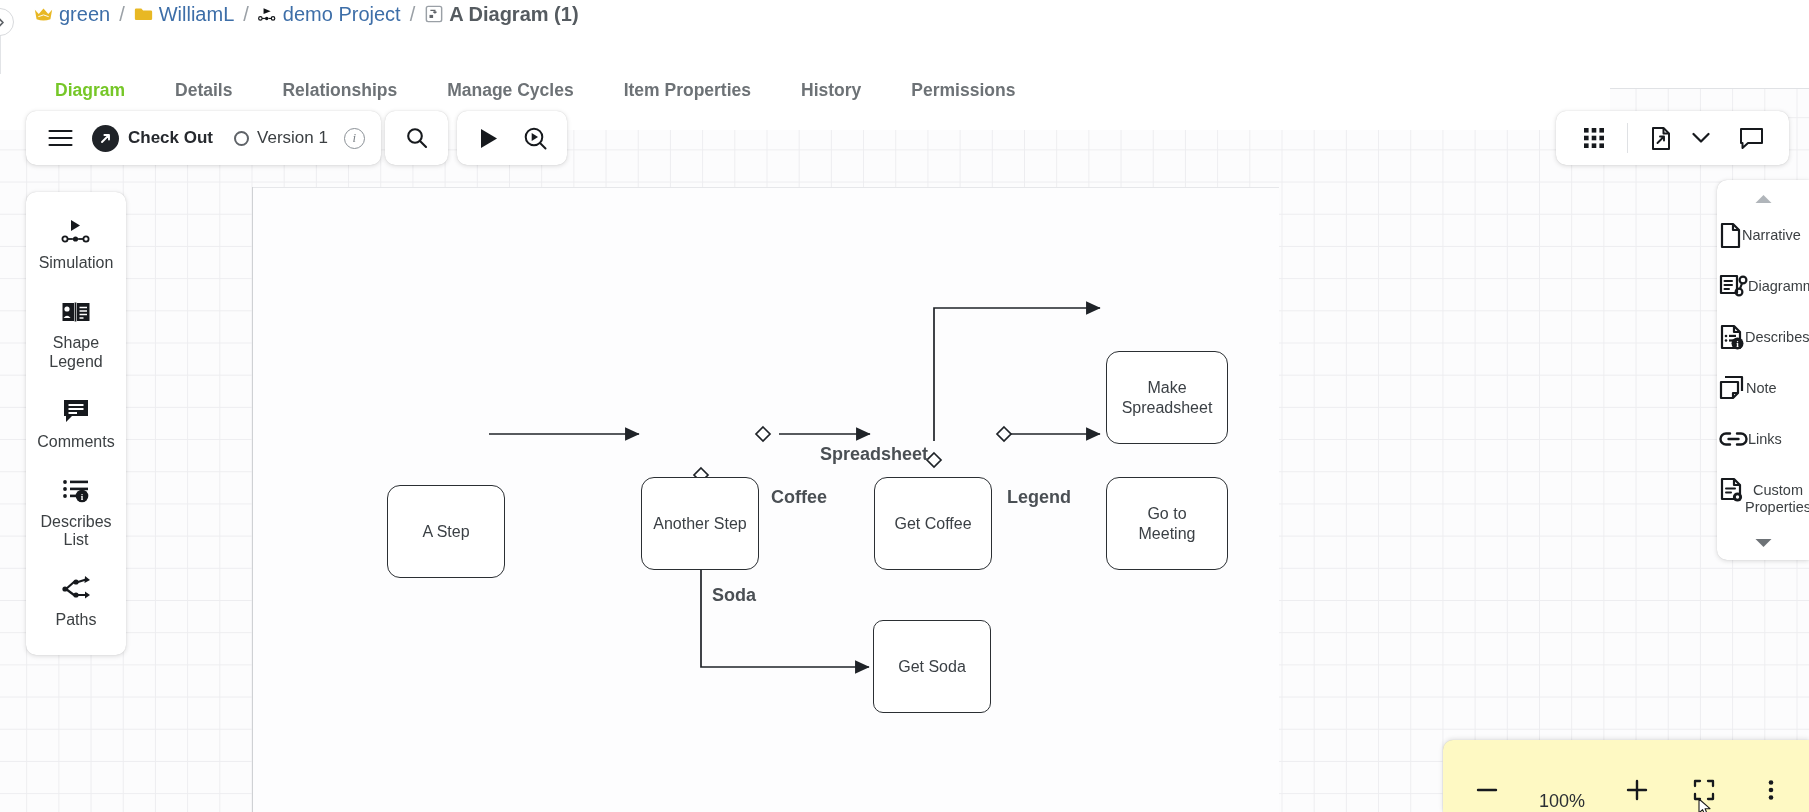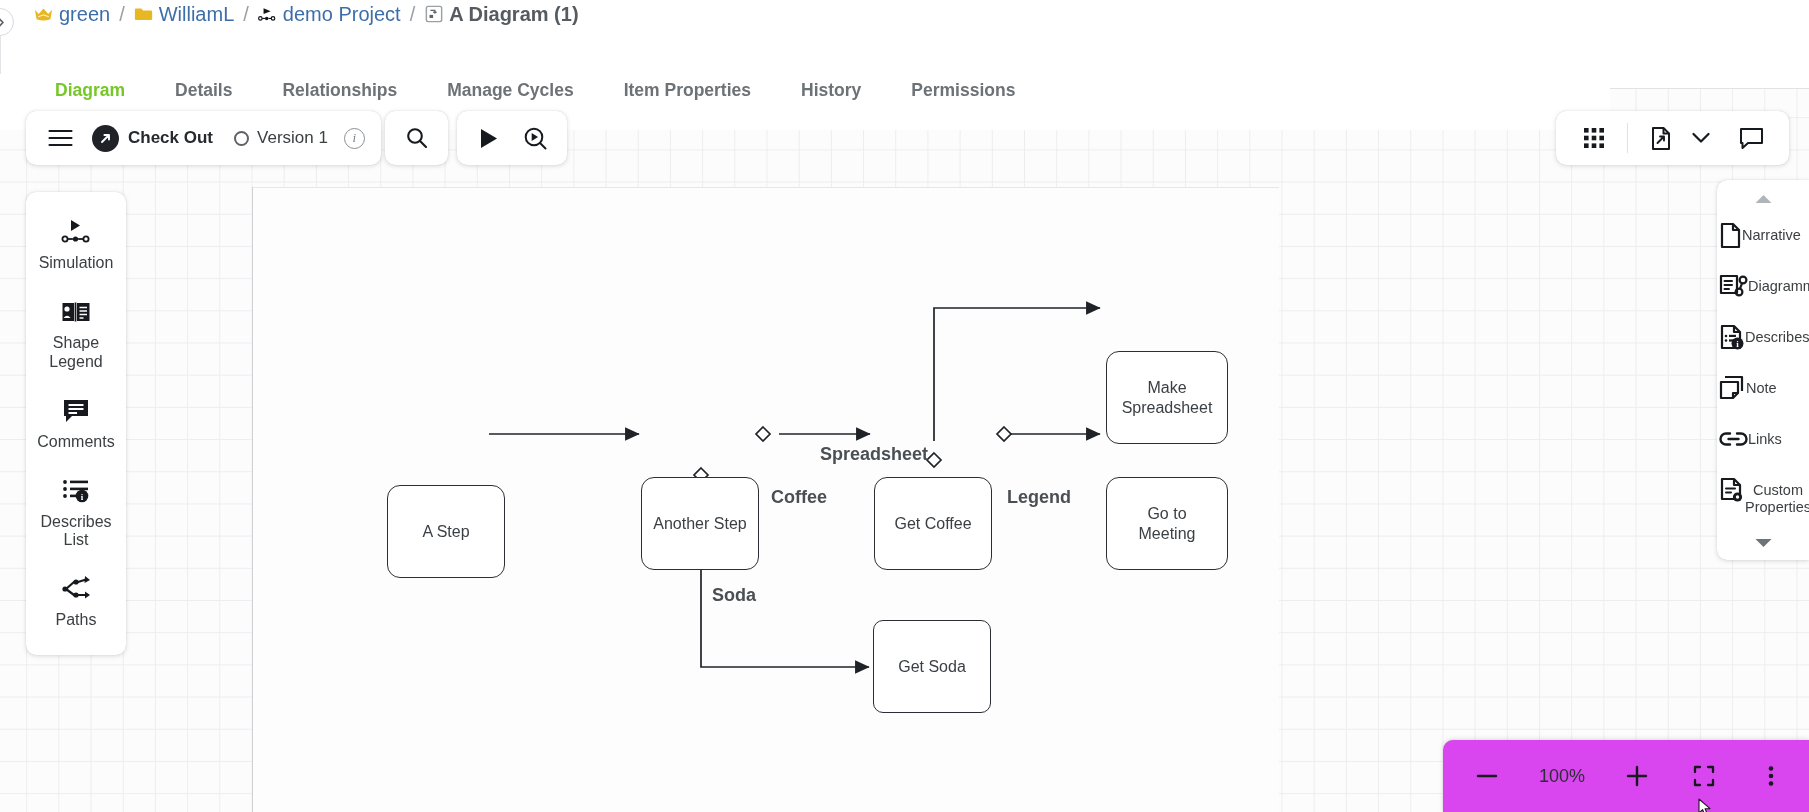--- a/index.html
+++ b/index.html
@@ -181,24 +181,24 @@
   .rp-lbl {
     margin-top: 6px; font-size: 14.5px; color: #3c4043; text-align: center;
     line-height: 1.18; white-space: nowrap;
   }
   .rp-lbl.wrap { white-space: normal; max-width: 84px; }
 
   
   .zoombar {
     position: absolute; right: 0px; bottom: 0px;
     height: 72px; padding: 0 16px 0 22px;
-    background: #d946ef;
+    background: #fef9c3;
     border-radius: 10px 0 0 0;
     box-shadow: 0 -1px 5px rgba(0,0,0,.12), 0 0 1px rgba(0,0,0,.18);
-    display: flex; align-items: center; gap: 23px;
+    display: flex; align-items: flex-end; gap: 23px;
     z-index: 30;
   }
   .zb-btn {
     width: 44px; height: 44px; border-radius: 6px;
     display: flex; align-items: center; justify-content: center;
     color: #16191d; cursor: pointer;
   }
   .zb-pct { font-size: 18px; color: #2b2f34; min-width: 60px; text-align: center; cursor: pointer; }
 
   

